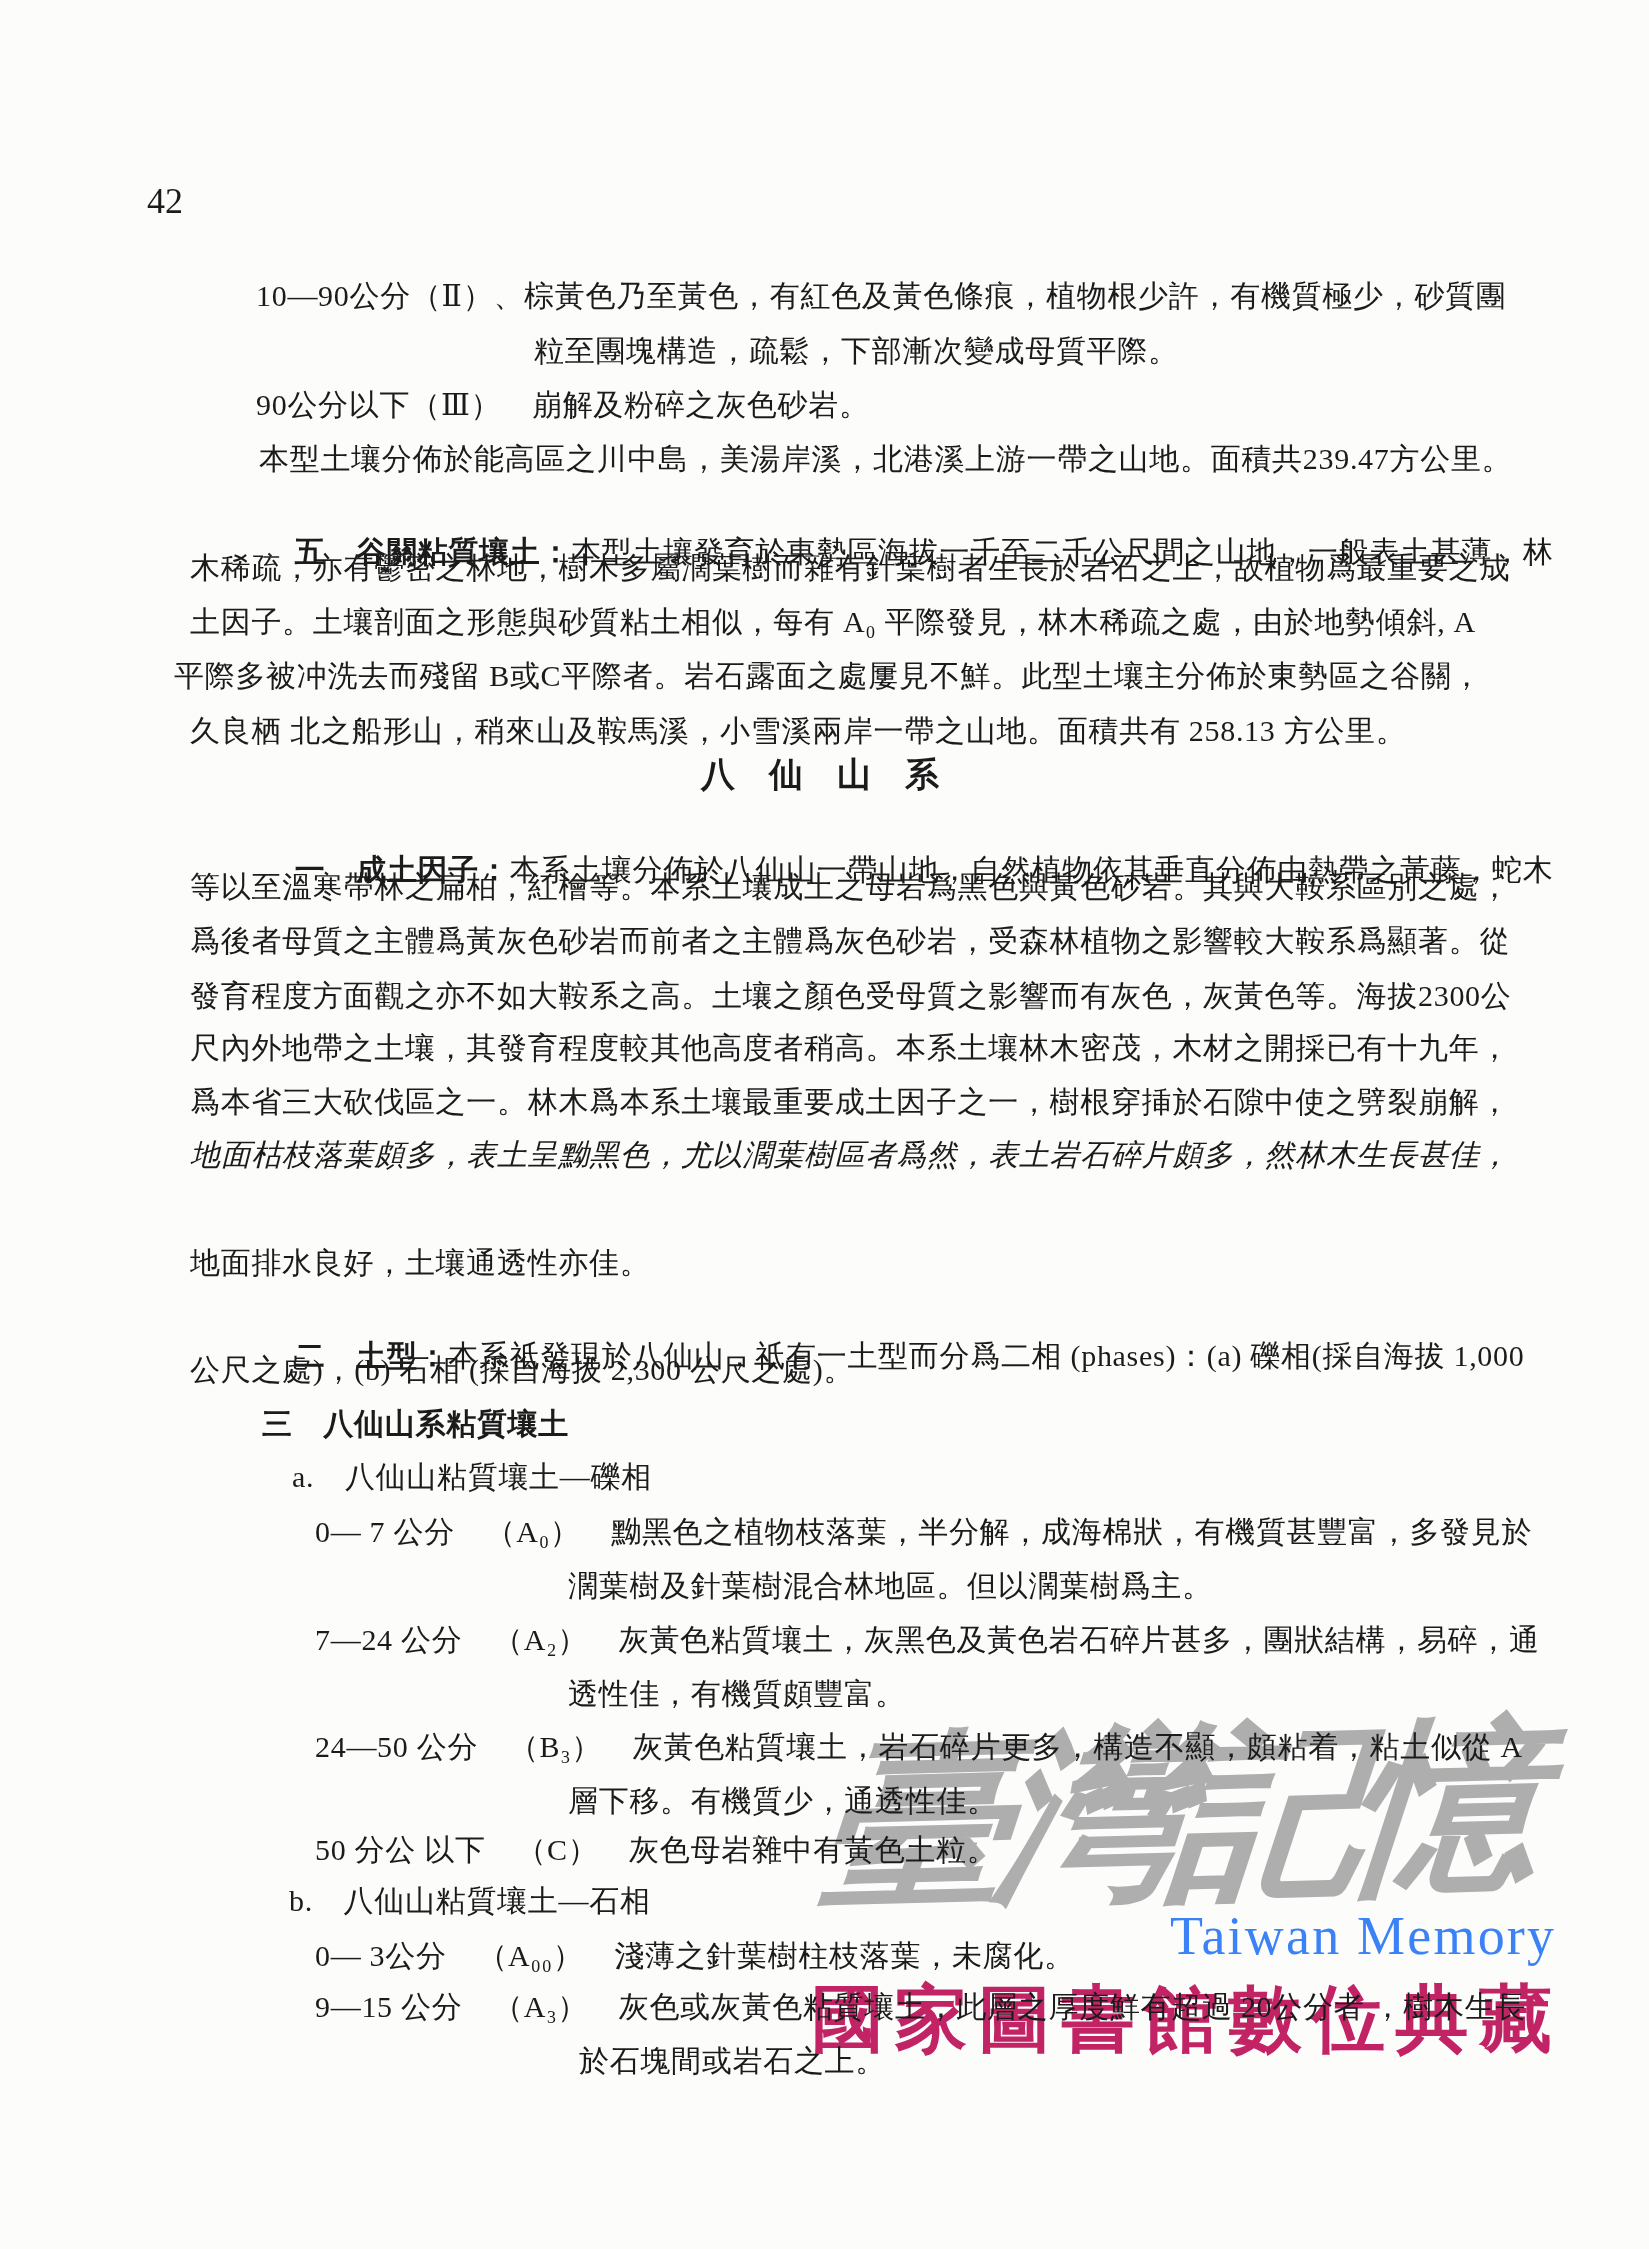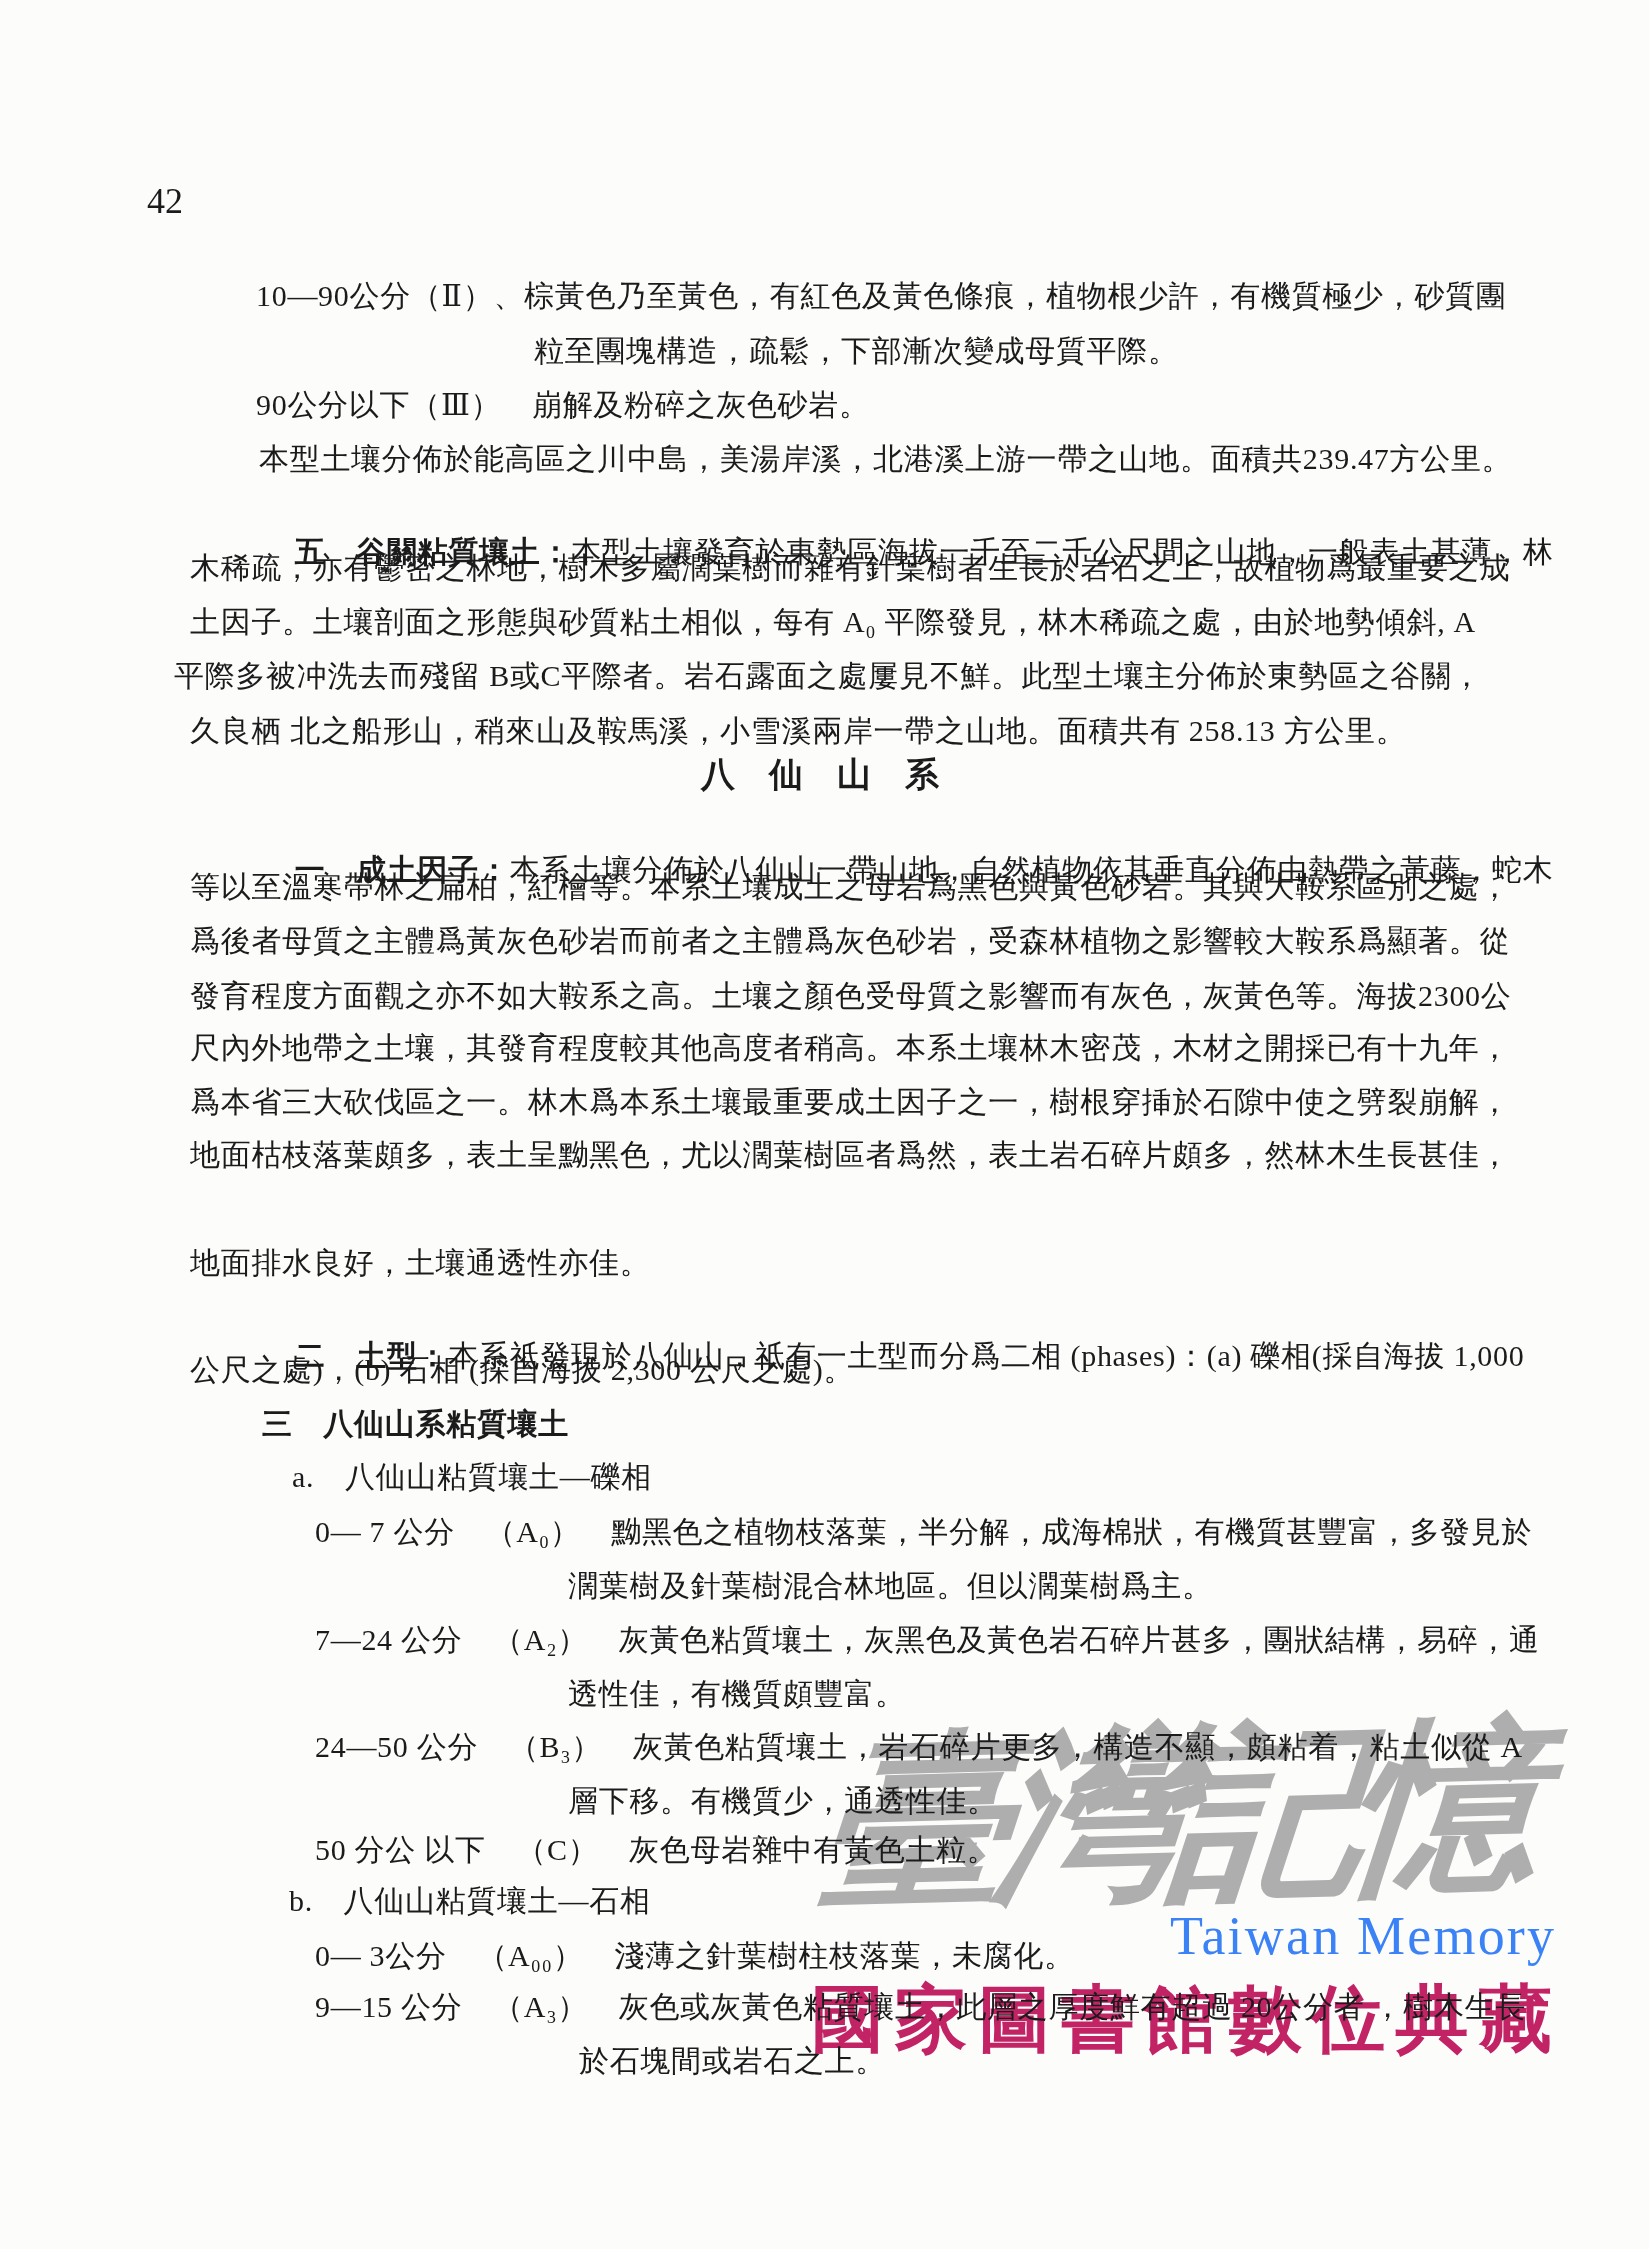--- a/index.html
+++ b/index.html
@@ -88,21 +88,21 @@
   <div class="heading">八　仙　山　系</div>
 
   <div class="ln" style="left:262px;top:811px;">
     <span class="b">一　成土因子：</span><span>本系土壤分佈於八仙山一帶山地，自然植物依其垂直分佈由熱帶之黃藤，蛇木</span>
   </div>
   <div class="ln" style="left:190px;top:867px;">等以至溫寒帶林之扁柏，紅檜等。本系土壤成土之母岩爲黑色與黃色砂岩。其與大鞍系區別之處，</div>
   <div class="ln" style="left:190px;top:921px;">爲後者母質之主體爲黃灰色砂岩而前者之主體爲灰色砂岩，受森林植物之影響較大鞍系爲顯著。從</div>
   <div class="ln" style="left:190px;top:976px;">發育程度方面觀之亦不如大鞍系之高。土壤之顏色受母質之影響而有灰色，灰黃色等。海拔2300公</div>
   <div class="ln" style="left:190px;top:1028px;">尺內外地帶之土壤，其發育程度較其他高度者稍高。本系土壤林木密茂，木材之開採已有十九年，</div>
   <div class="ln" style="left:190px;top:1082px;">爲本省三大砍伐區之一。林木爲本系土壤最重要成土因子之一，樹根穿挿於石隙中使之劈裂崩解，</div>
-  <div class="ln" style="left:190px;top:1135px;">地面枯枝落葉頗多，表土呈黝黑色，尤以濶葉樹區者爲然，表土岩石碎片頗多，然林木生長甚佳，</div>
+  <div class="ln" style="left:190px;top:1135px;font-style:italic;">地面枯枝落葉頗多，表土呈黝黑色，尤以濶葉樹區者爲然，表土岩石碎片頗多，然林木生長甚佳，</div>
   <div class="ln" style="left:190px;top:1243px;">地面排水良好，土壤通透性亦佳。</div>
 
   <div class="ln" style="left:262px;top:1297px;">
     <span class="b">二　土型：</span><span>本系祗發現於八仙山，祗有一土型而分爲二相 (phases)：(a) 礫相(採自海拔 1,000</span>
   </div>
   <div class="ln" style="left:190px;top:1350px;">公尺之處)，(b) 石相 (採自海拔 2,300 公尺之處)。</div>
 
   <div class="ln b" style="left:262px;top:1404px;">三　八仙山系粘質壤土</div>
   <div class="ln" style="left:292px;top:1457px;">a.　八仙山粘質壤土—礫相</div>
 

